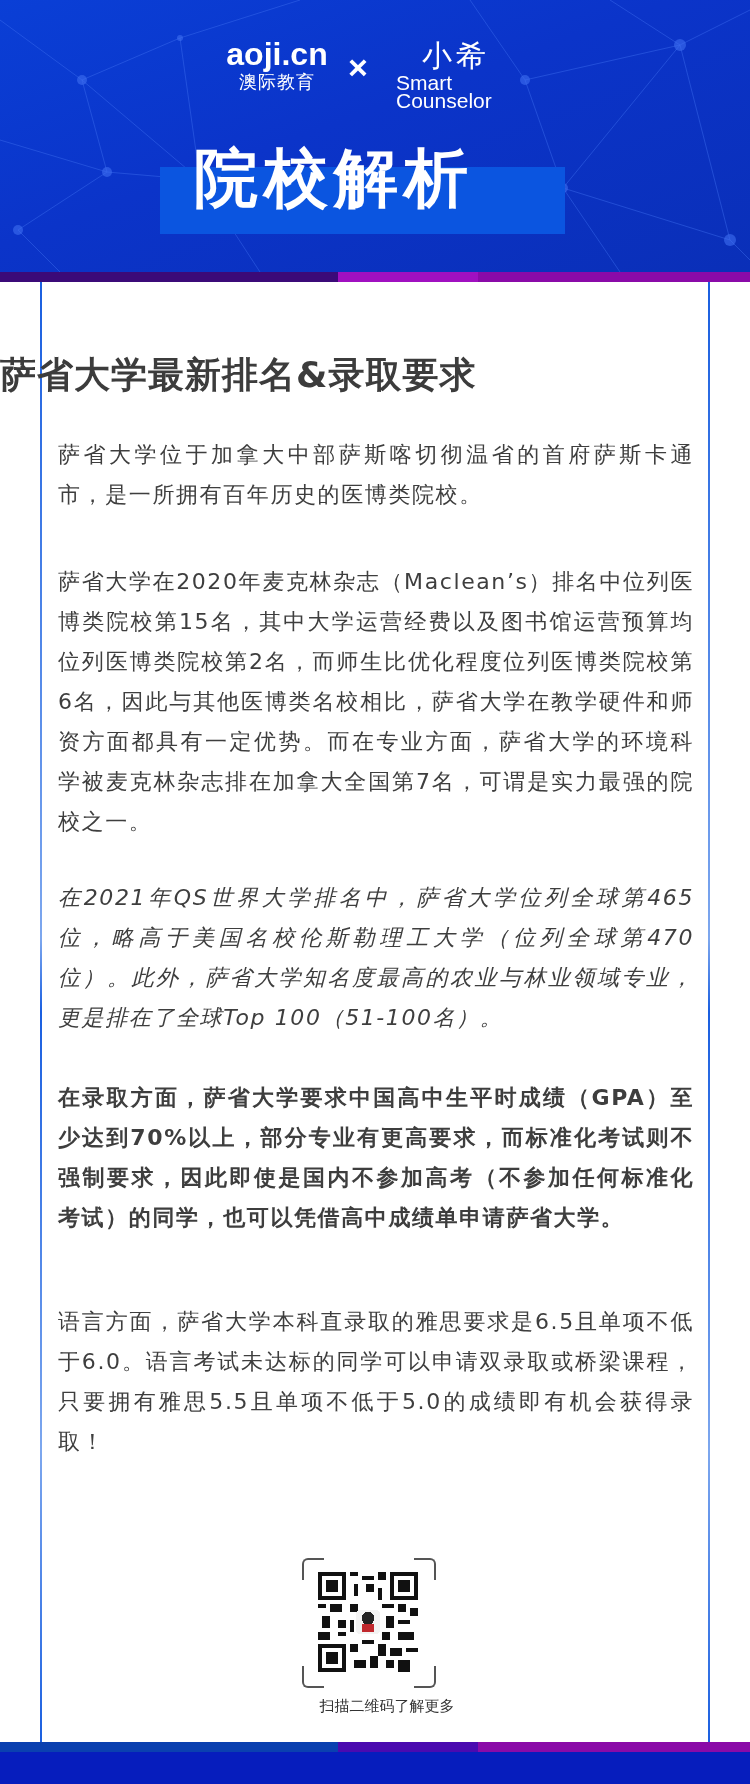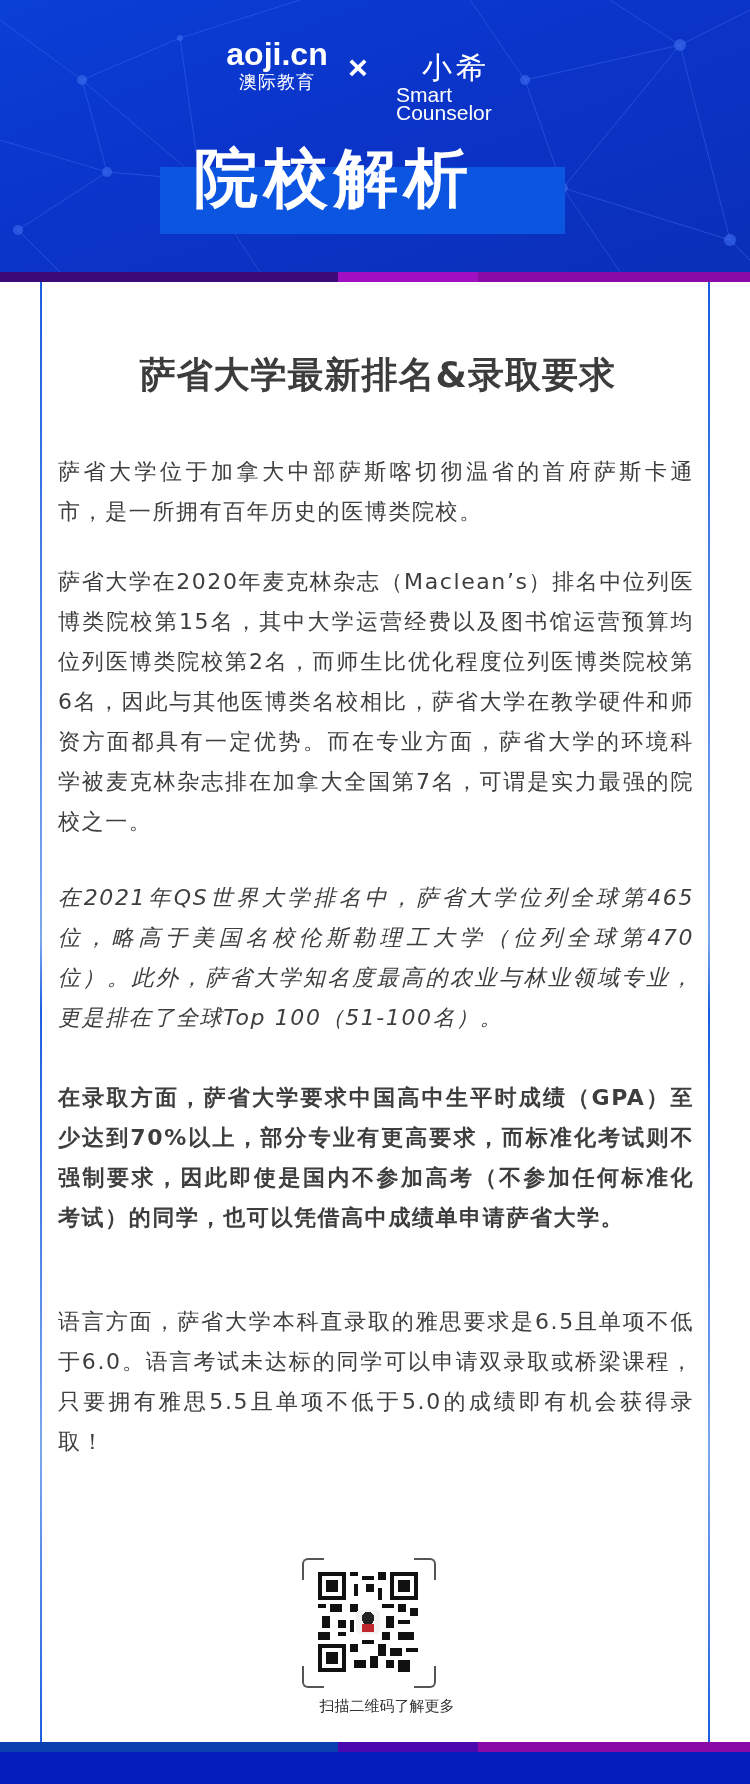--- a/index.html
+++ b/index.html
@@ -10,35 +10,35 @@
       position: absolute; left: 0; top: 0; width: 750px; height: 272px;
       background: linear-gradient(160deg, #0a3fd6 0%, #0b34c9 45%, #0a2fb8 100%);
       overflow: hidden;
     }
     .hero svg.net { position: absolute; left: 0; top: 0; }
     .logo-row { position: absolute; top: 36px; left: 0; width: 750px; height: 60px; }
     .aoji { position: absolute; left: 222px; top: 0; color: #fff; text-align: center; width: 110px; }
     .aoji .brand { font-family: "Liberation Sans", sans-serif; font-weight: bold; font-size: 32px; letter-spacing: 0px; line-height: 36px; }
     .aoji .sub { font-size: 18px; font-weight: normal; line-height: 20px; letter-spacing: 1px; }
     .cross { position: absolute; left: 348px; top: 14px; color: #fff; font-size: 34px; font-weight: bold; line-height: 34px; font-family: "Liberation Sans", sans-serif; }
-    .xiaoxi { position: absolute; left: 396px; top: 2px; color: #fff; width: 130px; margin-top: 12px; }
+    .xiaoxi { position: absolute; left: 396px; top: 2px; color: #fff; width: 130px; }
     .xiaoxi .cn { font-size: 30px; line-height: 36px; padding-left: 26px; letter-spacing: 4px; }
     .xiaoxi .en { font-family: "Liberation Sans", sans-serif; font-size: 21px; line-height: 18px; }
 
     .title-bg { position: absolute; left: 160px; top: 167px; width: 405px; height: 67px; background: #0b55e0; }
     .hero-title { position: absolute; left: 0; top: 138px; width: 668px; text-align: center; color: #fff; font-size: 64px; font-weight: bold; letter-spacing: 6px; line-height: 80px; }
 
     .stripe { position: absolute; height: 10px; }
     .content-frame {
       position: absolute; left: 40px; top: 282px; width: 670px; height: 1460px;
       border-left: 2px solid #1a5fe0; border-right: 2px solid #1a5fe0;
       border-image: linear-gradient(#1a5fe0, #7da7ee 45%, #1a5fe0 50%, #7da7ee 80%, #1a5fe0) 1;
     }
 
-    .article-title { position: absolute; left: 0; top: 350px; width: 616px; text-align: right; font-size: 36px; font-weight: bold; color: #3c3c3c; letter-spacing: 1px; line-height: 50px; }
+    .article-title { position: absolute; left: 0; top: 350px; width: 616px; text-align: left; font-size: 36px; font-weight: bold; color: #3c3c3c; letter-spacing: 1px; line-height: 50px; }
 
     .para { position: absolute; left: 58px; width: 636px; font-size: 22px; color: #3e3e3e; line-height: 40px; letter-spacing: 1.6px; text-align: justify; }
 
     .qr-wrap { position: absolute; left: 302px; top: 1558px; width: 134px; height: 130px; }
     .qr-corner { position: absolute; width: 22px; height: 22px; border-color: #555; border-style: solid; }
     .qr { position: absolute; left: 16px; top: 14px; width: 100px; height: 100px; }
     .qr-caption { position: absolute; left: 12px; top: 1696px; width: 750px; text-align: center; font-size: 15px; color: #333; line-height: 20px; }
 
     .footer { position: absolute; left: 0; top: 1752px; width: 750px; height: 32px; background: #061dbd; }
   </style>
@@ -104,21 +104,21 @@
 </div>
 
 <div class="stripe" style="left:0; top:272px; width:338px; background:#3b0a78;"></div>
 <div class="stripe" style="left:338px; top:272px; width:140px; background:#a010c0;"></div>
 <div class="stripe" style="left:478px; top:272px; width:272px; background:#8a0aa8;"></div>
 
 <div class="content-frame"></div>
 
 <h1 class="article-title">萨省大学最新排名&amp;录取要求</h1>
 
-<p class="para" style="top:452px;font-family:Liberation Serif, serif;">萨省大学位于加拿大中部萨斯喀切彻温省的首府萨斯卡通市，是一所拥有百年历史的医博类院校。</p>
+<p class="para" style="top:435px;font-family:Liberation Serif, serif;">萨省大学位于加拿大中部萨斯喀切彻温省的首府萨斯卡通市，是一所拥有百年历史的医博类院校。</p>
 <p class="para" style="top:562px;">萨省大学在2020年麦克林杂志（Maclean’s）排名中位列医博类院校第15名，其中大学运营经费以及图书馆运营预算均位列医博类院校第2名，而师生比优化程度位列医博类院校第6名，因此与其他医博类名校相比，萨省大学在教学硬件和师资方面都具有一定优势。而在专业方面，萨省大学的环境科学被麦克林杂志排在加拿大全国第7名，可谓是实力最强的院校之一。</p>
 <p class="para" style="top:878px;font-style:italic;">在2021年QS世界大学排名中，萨省大学位列全球第465位，略高于美国名校伦斯勒理工大学（位列全球第470位）。此外，萨省大学知名度最高的农业与林业领域专业，更是排在了全球Top 100（51-100名）。</p>
 <p class="para" style="top:1078px;font-weight:bold;">在录取方面，萨省大学要求中国高中生平时成绩（GPA）至少达到70%以上，部分专业有更高要求，而标准化考试则不强制要求，因此即使是国内不参加高考（不参加任何标准化考试）的同学，也可以凭借高中成绩单申请萨省大学。</p>
 <p class="para" style="top:1302px;">语言方面，萨省大学本科直录取的雅思要求是6.5且单项不低于6.0。语言考试未达标的同学可以申请双录取或桥梁课程，只要拥有雅思5.5且单项不低于5.0的成绩即有机会获得录取！</p>
 
 <div class="qr-wrap">
   <div class="qr-corner" style="left:0;top:0;border-width:2px 0 0 2px;border-radius:6px 0 0 0;"></div>
   <div class="qr-corner" style="right:0;top:0;border-width:2px 2px 0 0;border-radius:0 6px 0 0;"></div>
   <div class="qr-corner" style="left:0;bottom:0;border-width:0 0 2px 2px;border-radius:0 0 0 6px;"></div>
   <div class="qr-corner" style="right:0;bottom:0;border-width:0 2px 2px 0;border-radius:0 0 6px 0;"></div>

